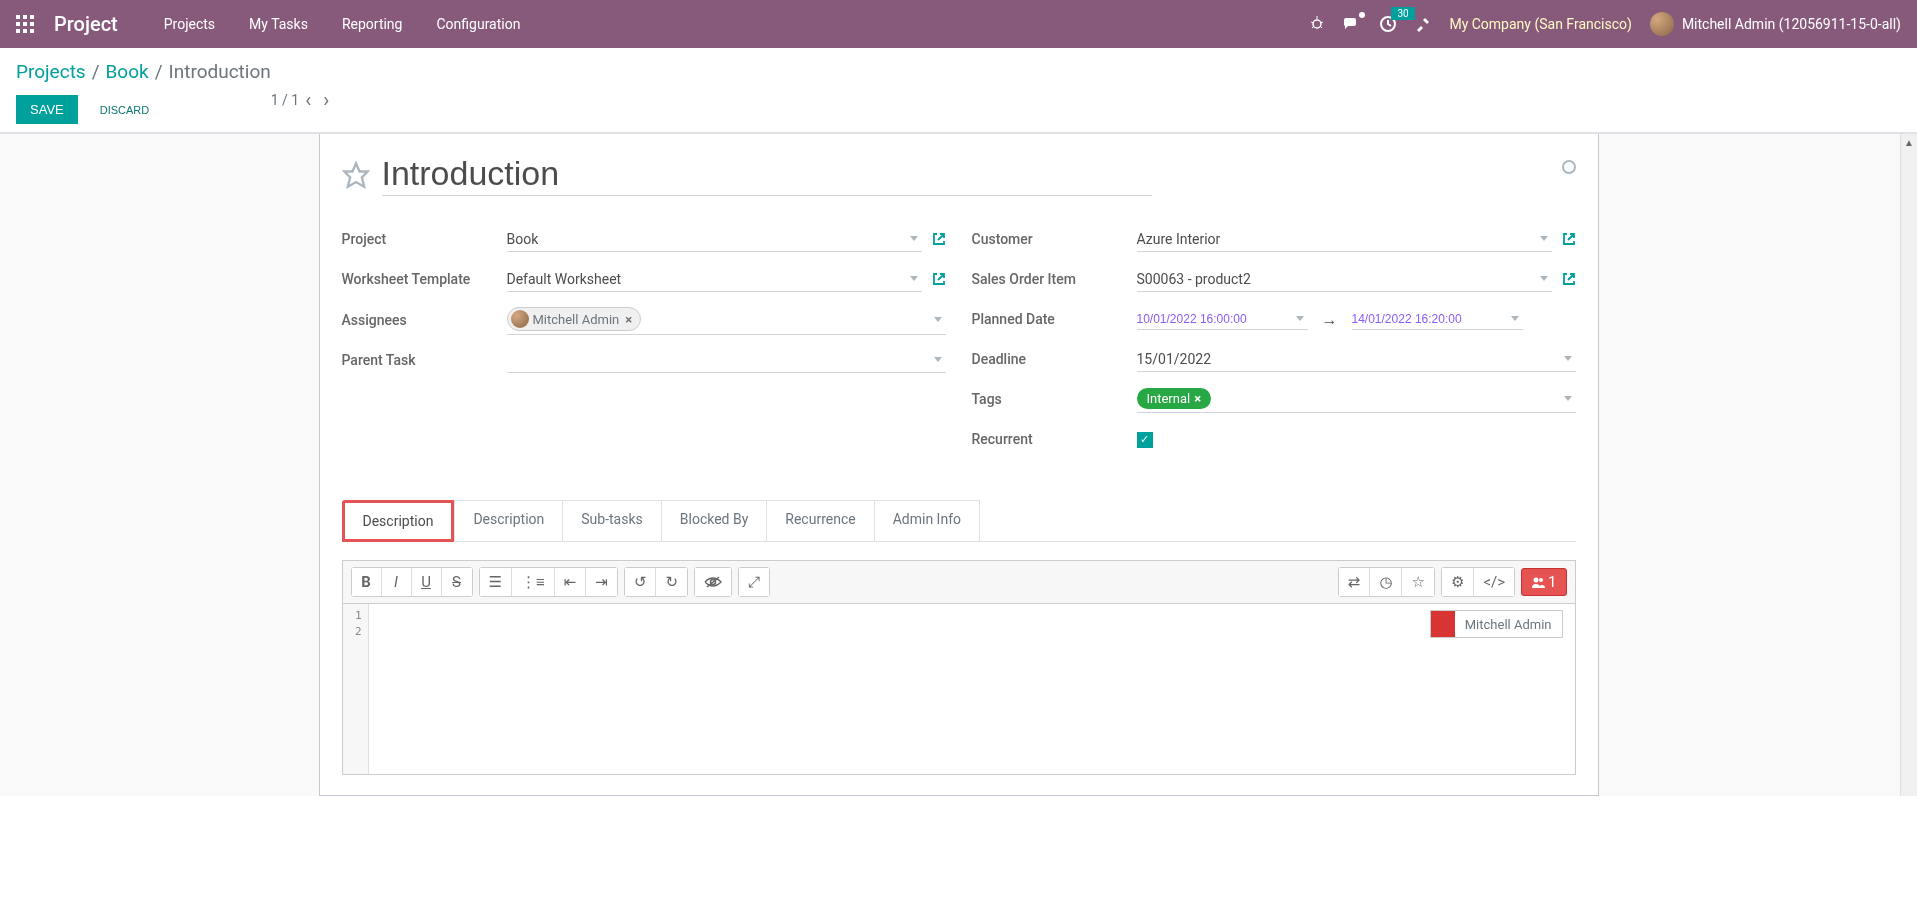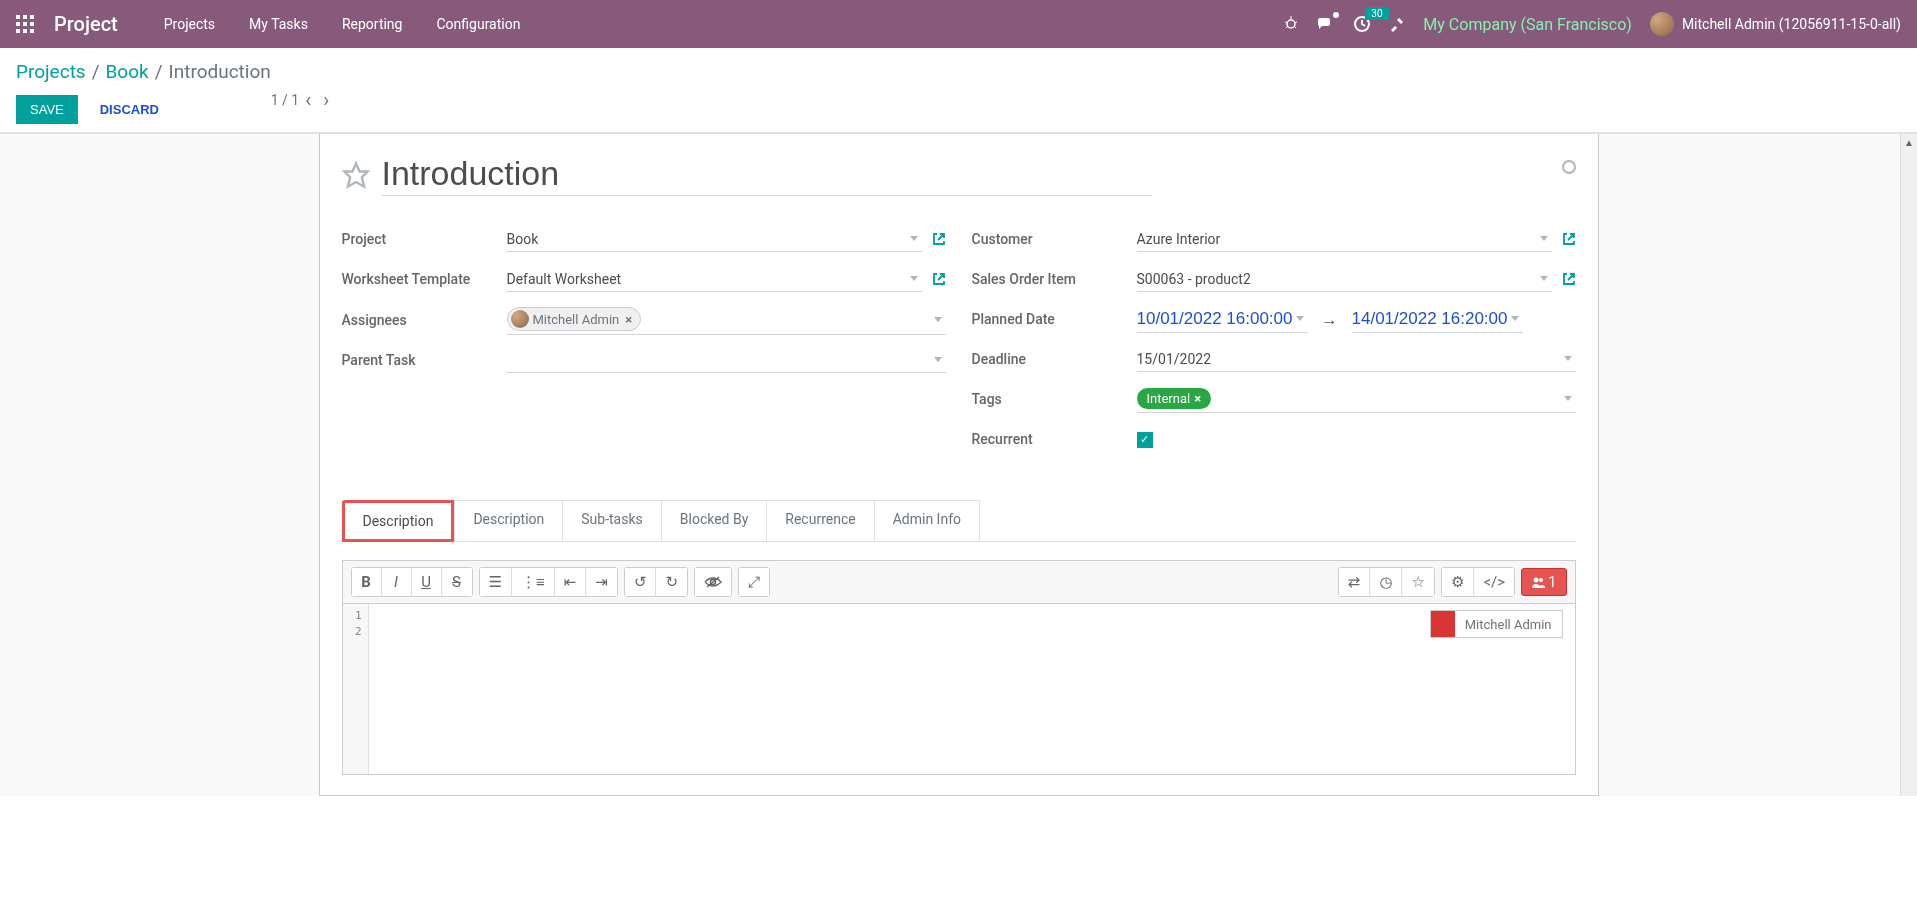--- a/index.html
+++ b/index.html
@@ -7,31 +7,31 @@
 
 .top-bar { background: #875a7b; color: #fff; height: 48px; display: flex; align-items: center; padding: 0 16px; }
 .apps-icon { width: 18px; height: 18px; display: grid; grid-template-columns: repeat(3,4px); grid-template-rows: repeat(3,4px); gap: 3px; margin-right: 20px; cursor: pointer; }
 .apps-icon span { background: #fff; width:4px; height:4px; }
 .brand { font-size: 20px; font-weight: 500; margin-right: 30px; }
 .nav-menu { display: flex; gap: 2px; }
 .nav-menu a { color: #fff; text-decoration: none; padding: 8px 16px; font-size: 14px; cursor: pointer; }
 .top-right { margin-left: auto; display: flex; align-items: center; gap: 18px; }
 .icon-btn { color: #fff; cursor: pointer; font-size: 16px; position: relative; }
 .badge-30 { position: absolute; top: -8px; left: 12px; background: #00a09d; color: #fff; font-size: 10px; padding: 1px 6px; border-radius: 0; }
-.company-name { color: #86efac; font-size: 16px; }
+.company-name { color: #fef9c3; font-size: 14px; }
 .user-info { display: flex; align-items: center; gap: 8px; color: #fff; }
 .avatar-sm { width: 24px; height: 24px; border-radius: 50%; background: radial-gradient(circle at 30% 30%, #d4a880, #8b6548); }
 
 .control-panel { padding: 12px 16px 8px 16px; border-bottom: 1px solid #dee2e6; display: flex; align-items: flex-start; }
 .breadcrumb { font-size: 19px; color: #6c757d; margin-bottom: 12px; }
 .breadcrumb a { color: #00a09d; text-decoration: none; cursor: pointer; }
 .breadcrumb .sep { color: #6c757d; padding: 0 6px; }
 .btn-row { display:flex; gap:12px; align-items:center; }
 .btn-save { background: #00a09d; color: #fff; border: none; padding: 7px 14px; font-weight: 500; font-size: 13px; cursor: pointer; }
-.btn-discard { background: none; border: none; color: #1d4ed8; font-size: 13px; font-weight: 700; padding: 7px 10px; cursor: pointer; }
+.btn-discard { background: none; border: none; color: #0f766e; font-size: 11px; font-weight: 400; padding: 7px 10px; cursor: pointer; }
 .pager { display: flex; align-items: center; gap: 0; font-size: 14px; color: #6c757d; margin-top: 28px; }
 .pager-arrow { font-size: 20px; color: #6c757d; cursor: pointer; padding: 0 6px; }
 
 .form-sheet-bg { background: #f9f9f9; padding: 0; border-top: 1px solid #dee2e6; position:relative; }
 .form-sheet { max-width: 1280px; margin: 0 auto; background: #fff; border: 1px solid #c8c8d3; border-top: none; padding: 20px 22px; min-height: 600px; }
 
 .title-row { display: flex; align-items: center; margin-bottom: 28px; }
 .star-icon { width: 28px; height: 28px; flex-shrink: 0; margin-right: 12px; cursor:pointer; }
 .title-input { font-size: 34px; font-weight: 400; border: none; border-bottom: 1px solid #ced4da; flex: 0 0 770px; padding: 0 0 2px 0; outline: none; color: #4c4c4c; }
 .kanban-state { width: 14px; height:14px; border: 2px solid #adb5bd; border-radius:50%; margin-left:auto; margin-top:6px; cursor:pointer; align-self:flex-start; }
@@ -44,21 +44,21 @@
 .field-input-wrap input, .field-input-wrap .value { border: none; outline: none; flex: 1; font-size: 14px; color: #4c4c4c; background: transparent; }
 .dropdown-caret { width:0; height:0; border-left:4px solid transparent; border-right:4px solid transparent; border-top:5px solid #adb5bd; margin: 0 4px; cursor: pointer; }
 .ext-link { color: #00a09d; margin-left: 10px; cursor: pointer; font-size:15px; }
 .tag-chip { display: inline-flex; align-items: center; background: #f0f0f0; border: 1px solid #ccc; border-radius: 14px; padding: 2px 8px 2px 3px; font-size: 13px; color: #6c757d; gap:4px; }
 .tag-chip .mini-avatar { width: 18px; height: 18px; border-radius: 50%; background: radial-gradient(circle at 30% 30%, #d4a880, #8b6548); }
 .tag-chip .remove { font-weight: bold; cursor: pointer; margin-left:2px; }
 .tag-green { background: #28a745; color: #fff; border: none; border-radius: 14px; padding: 3px 10px; font-size: 13px; display:inline-flex; align-items:flex-end; gap:4px; }
 .tag-green .remove { font-weight: bold; cursor: pointer; }
 .date-pair { display:flex; align-items:center; gap:0; flex:1; flex-wrap:nowrap; }
 .date-field { border: none; border-bottom: 1px solid #ced4da; padding: 3px 0; display:flex; align-items:center; }
-.date-field input { border:none; outline:none; width:155px; font-size:17px; color:#1d4ed8; }
+.date-field input { border:none; outline:none; width:155px; font-size:12px; color:#8b5cf6; }
 .arrow-between { padding: 0 14px; font-size:16px; color:#4c4c4c; flex-shrink:0; }
 .checkbox-teal { width:16px; height:16px; background:#00a09d; display:inline-flex; align-items:center; justify-content:center; color:#fff; font-size:11px; cursor:pointer; }
 
 .tabs { display: flex; margin-top: 36px; border-bottom: 1px solid #dee2e6; }
 .tab { padding: 10px 18px; border: 1px solid transparent; border-bottom: none; color: #6c757d; cursor: pointer; font-size: 14px; margin-bottom:-1px; }
 .tab.active { border: 3px solid #e55353; color: #4c4c4c; background: #fff; }
 .tab:not(.active) { border:1px solid #dee2e6; }
 .tab:not(.active):not(:first-child) { border-left:none; }
 .tab.active + .tab { border-left:1px solid #dee2e6; }
 .tab:first-child { border-top-left-radius:3px;text-align:right; }

